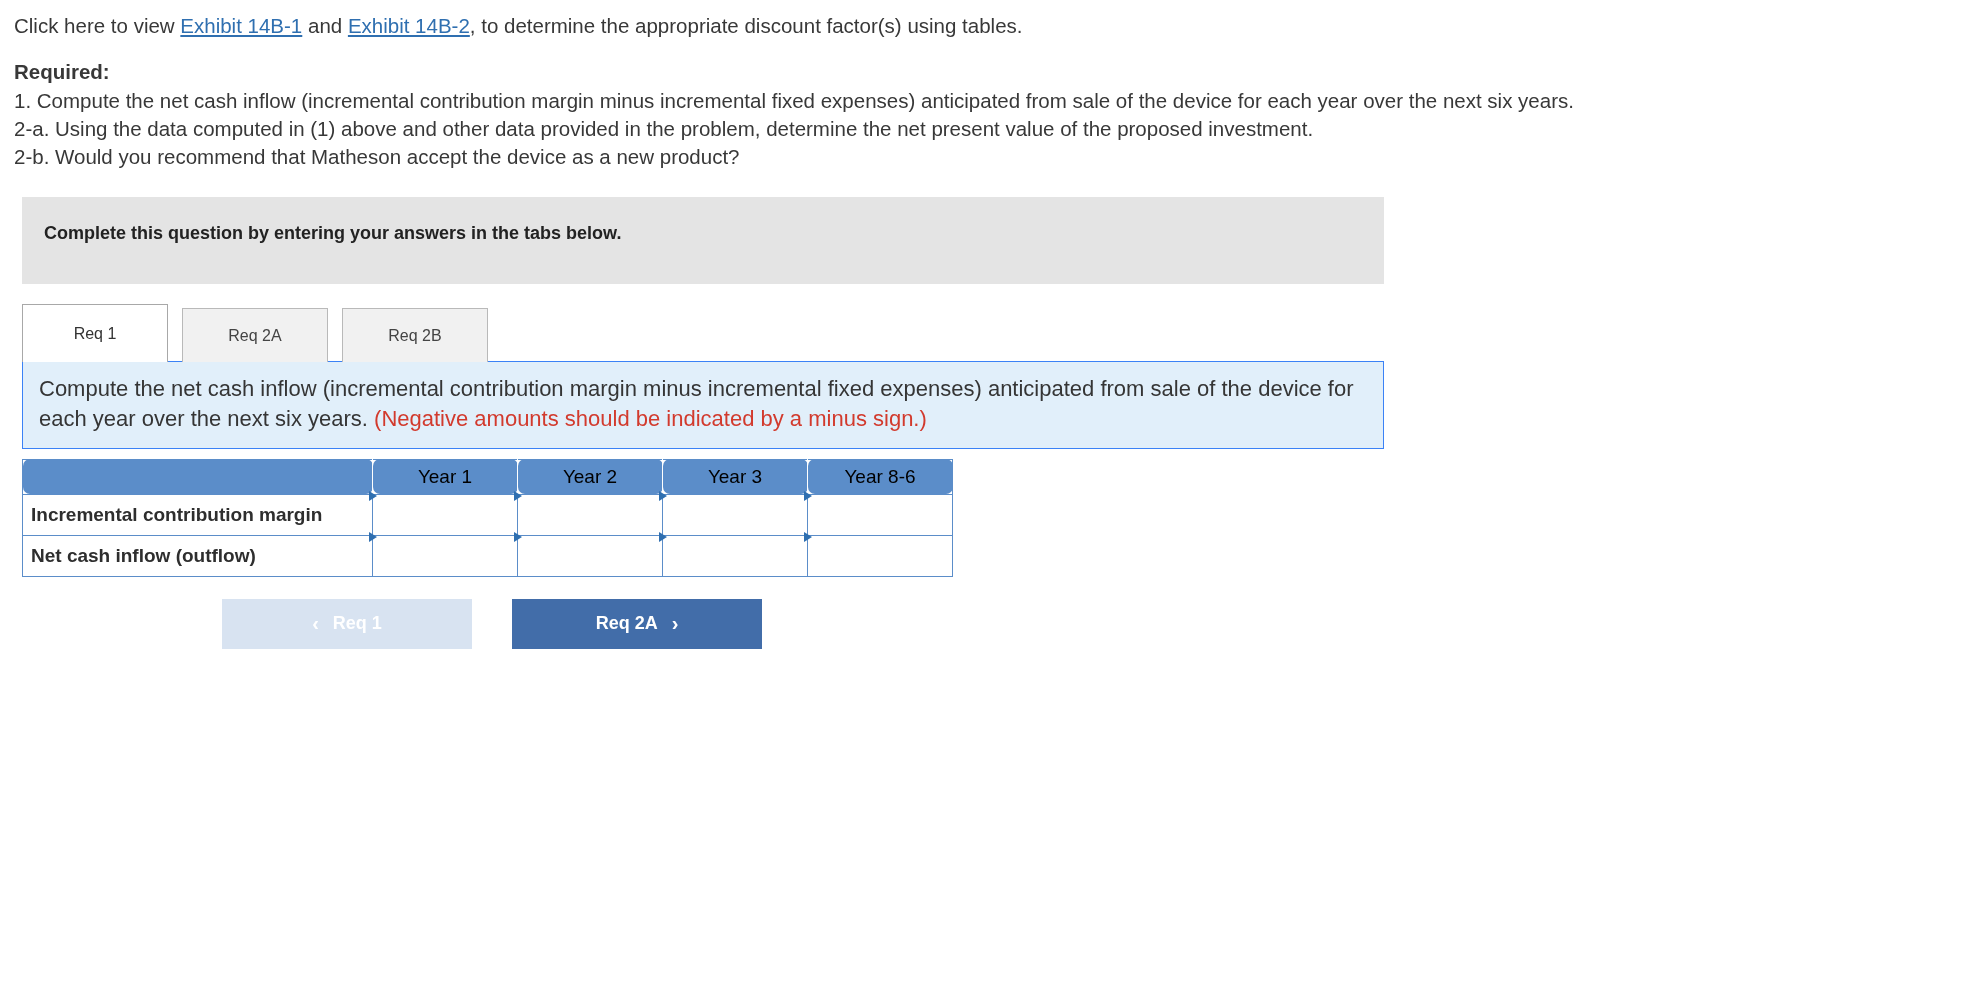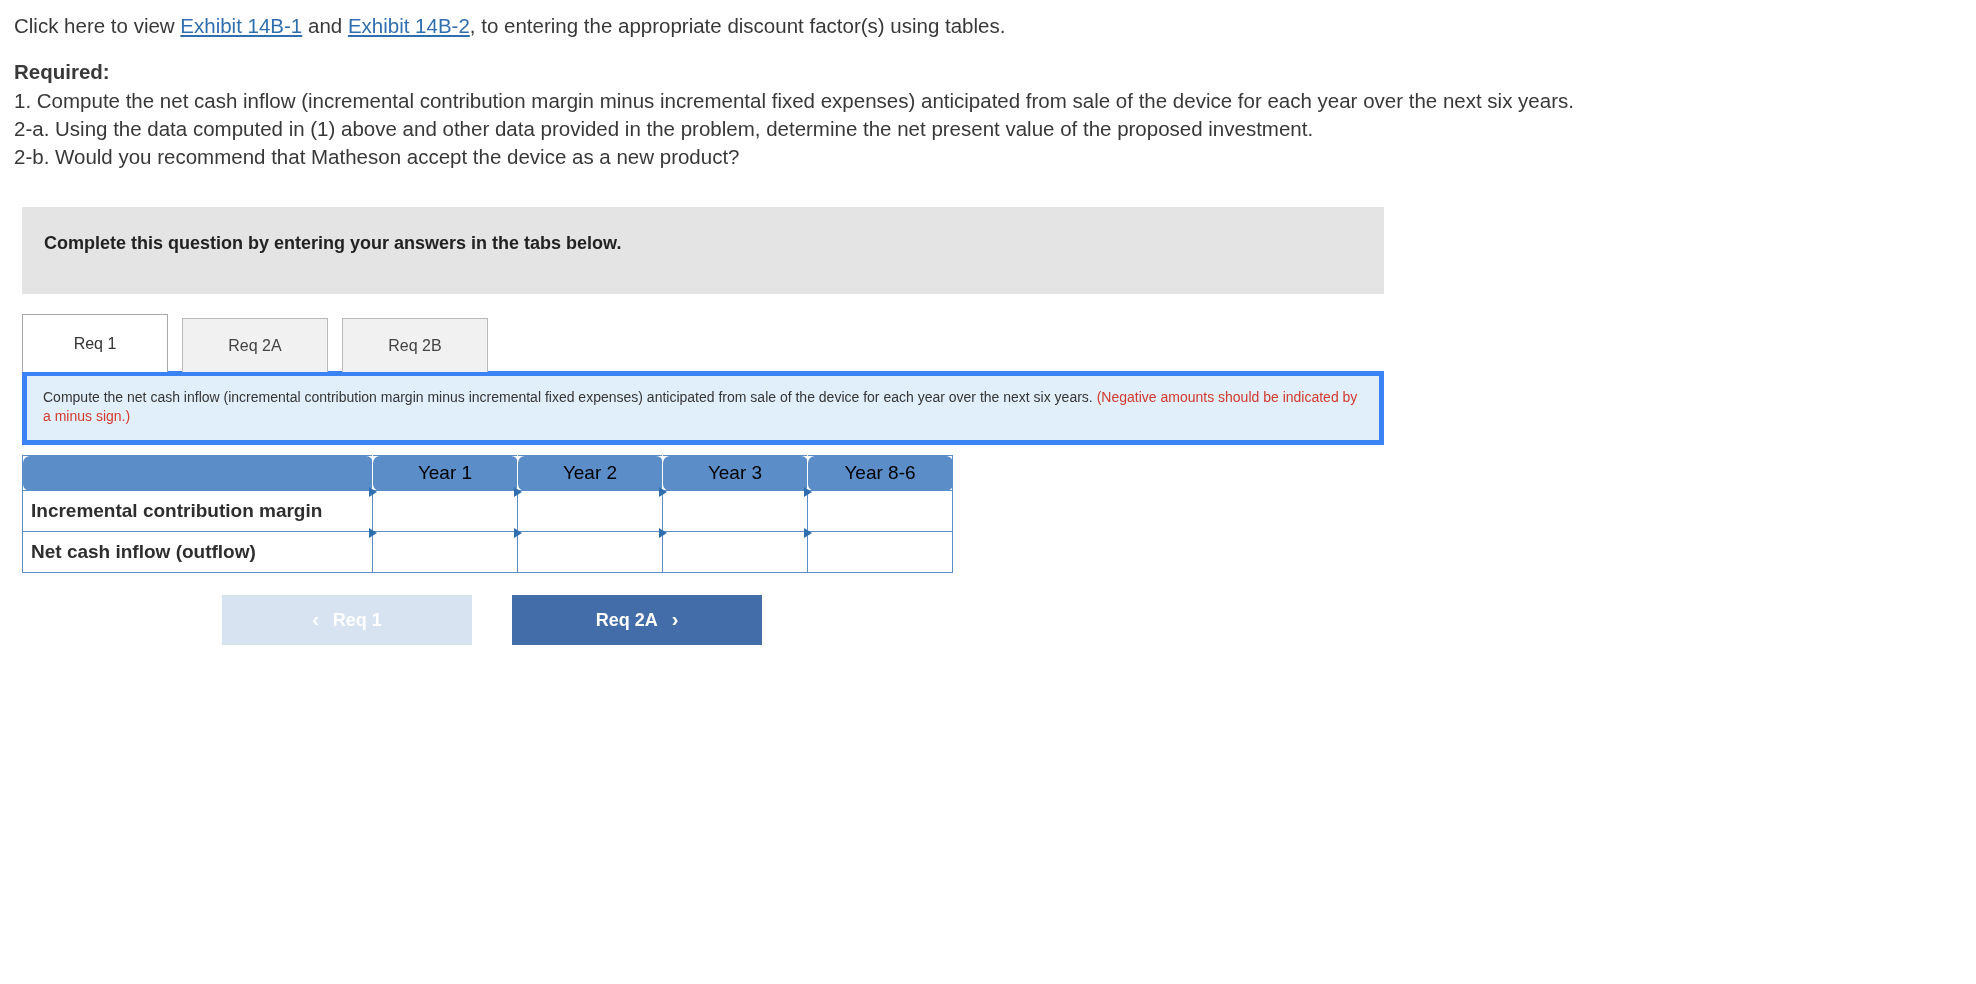--- a/index.html
+++ b/index.html
@@ -8,21 +8,21 @@
     padding: 12px 14px;
     font-family: Arial, Helvetica, sans-serif;
     font-size: 20.5px;
     color: #383838;
     background: #fff;
     line-height: 1.38;
   }
   a.link { color: #2f6fb0; text-decoration: underline; cursor: pointer; }
   .bold { font-weight: 700; }
   .intro { margin-bottom: 18px; }
-  .req-block { margin-bottom: 36px; }
+  .req-block { margin-bottom: 26px; }
 
   .answer-area {
     width: 1370px;
     max-width: 100%;
     padding-left: 8px;
   }
   .instr-bar {
     background: #e4e4e4;
     padding: 24px 22px 38px 22px;
     font-family: Verdana, Arial, sans-serif;
@@ -58,24 +58,24 @@
     height: 58px;
     border-color: #a8a8a8;
   }
   .tab.inactive {
     background: #f1f1f1;
     color:#444;
   }
 
   .prompt-box {
     background: #e1effa;
-    border: 5px solid #3b82f6;
+    border: 1px solid #3b82f6;
     padding: 12px 16px 14px 16px;
     font-family: Verdana, Arial, sans-serif;
-    font-size: 14px;
+    font-size: 22px;
     color: #353535;
     line-height: 1.35;
     margin-top: -1px;
   }
   .neg-note { color: #d23a2d; }
 
   table.grid {
     border-collapse: collapse;
     margin-top: 10px;
     font-family: Arial, sans-serif;
@@ -157,21 +157,21 @@
   }
   .chevron {
     font-size: 20px;
     font-weight: 700;
   }
 </style>
 </head>
 <body>
 
 <div class="intro">
-  <span>Click here to view </span><a class="link">Exhibit 14B-1</a><span> and </span><a class="link">Exhibit 14B-2</a><span>, to entering the appropriate discount factor(s) using tables.</span>
+  <span>Click here to view </span><a class="link">Exhibit 14B-1</a><span> and </span><a class="link">Exhibit 14B-2</a><span>, to determine the appropriate discount factor(s) using tables.</span>
 </div>
 
 <div class="req-block">
   <div class="bold">Required:</div>
   <div>1. Compute the net cash inflow (incremental contribution margin minus incremental fixed expenses) anticipated from sale of the device for each year over the next six years.</div>
   <div>2-a. Using the data computed in (1) above and other data provided in the problem, determine the net present value of the proposed investment.</div>
   <div>2-b. Would you recommend that Matheson accept the device as a new product?</div>
 </div>
 
 <div class="answer-area">

